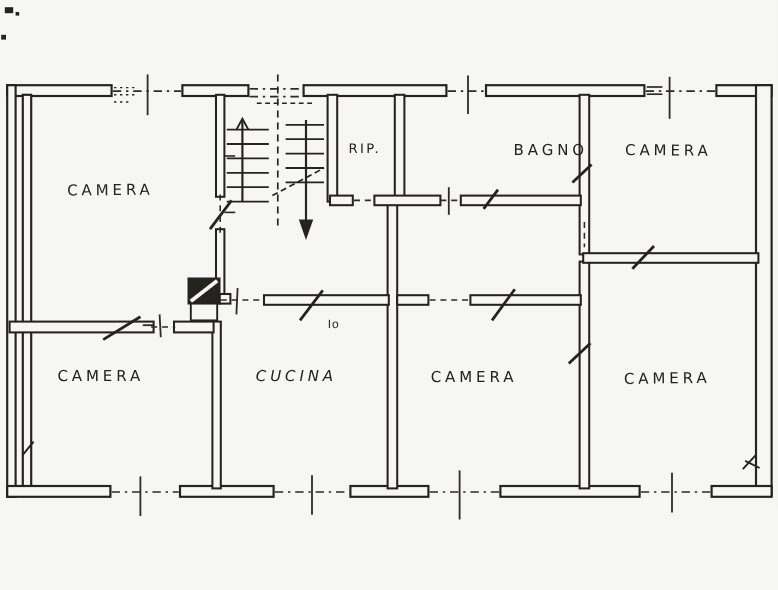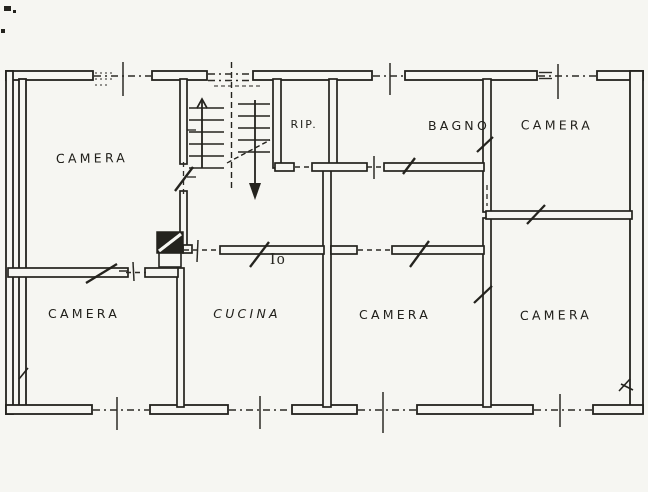--- a/index.html
+++ b/index.html
@@ -11,22 +11,23 @@
   .plan-svg{position:absolute;left:0;top:0;}
   .room-label{
     position:absolute;transform:translate(-50%,-50%);
     color:#23221d;font-size:12.5px;font-weight:normal;
     letter-spacing:0.26em;white-space:nowrap;
     font-family:"DejaVu Sans",sans-serif;
   }
   .room-label.small{font-size:11px;letter-spacing:0.18em;}
   .wall-note{
     position:absolute;transform:translate(-50%,-50%);
-    color:#2a2923;font-size:16px;letter-spacing:0.08em;
-    font-family:Liberation Serif, serif;
+    color:#2a2923;font-size:10px;letter-spacing:0.08em;
+    font-family:Liberation Sans, sans-serif;
+    margin-top:12px;
   }
 </style>
 </head>
 <body>
 
 <div class="sheet">
 
   <svg class="plan-svg" width="648" height="492" viewBox="0 0 648 492">
 
     <g fill="#24231e">

